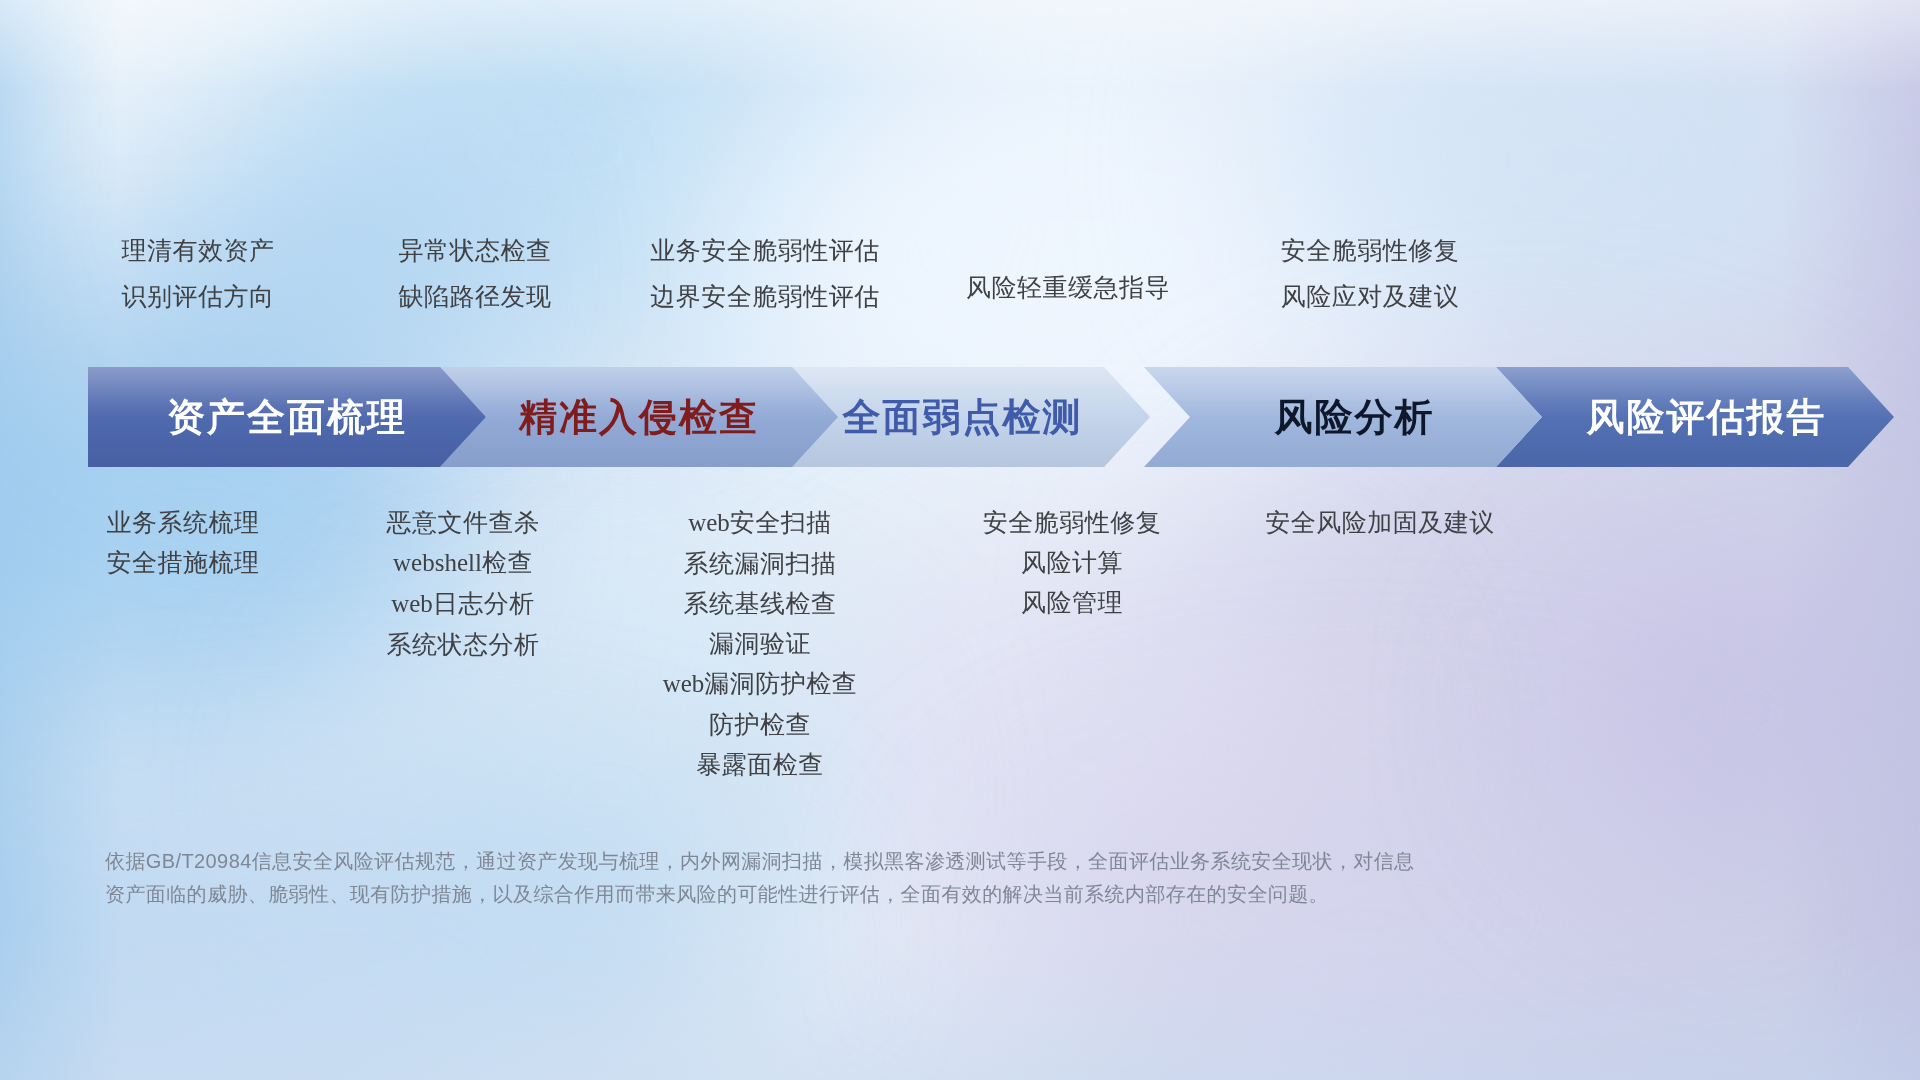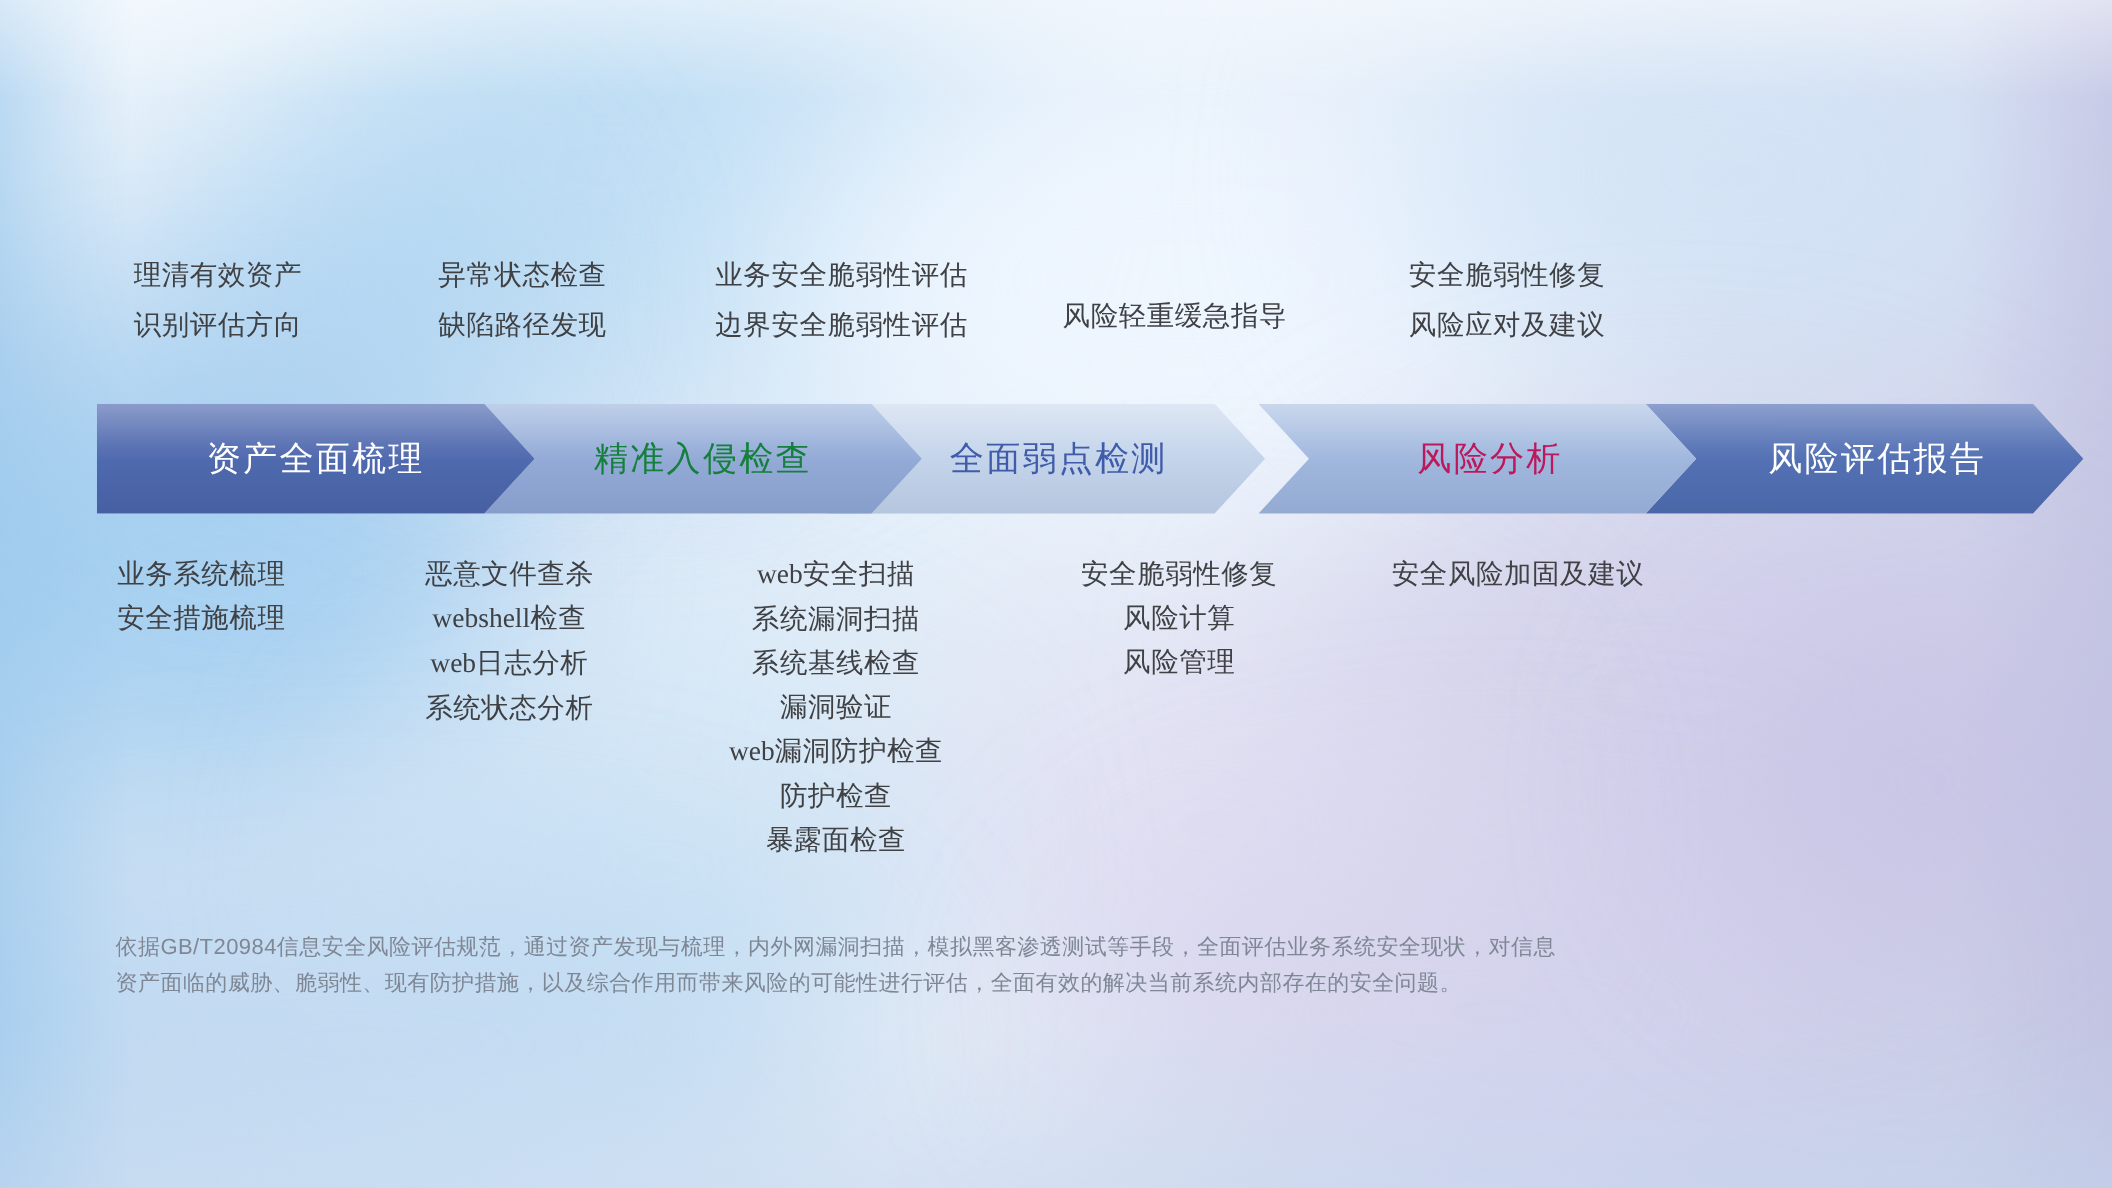--- a/index.html
+++ b/index.html
@@ -42,21 +42,21 @@
   #content{position:absolute;inset:0;}
   .toplabel{
     color:#3f4144;font-size:25px;line-height:46px;letter-spacing:.5px;
     white-space:nowrap;
   }
 
   
   #band{position:absolute;left:88px;top:367px;width:1760px;height:100px;}
   .chev{position:absolute;top:0;height:100px;display:flex;align-items:center;justify-content:center;}
   .chev .lbl{
-    position:relative;z-index:3;font-size:31px;font-weight:normal;letter-spacing:2px;
+    position:relative;z-index:3;font-size:38px;font-weight:bold;letter-spacing:2px;
     white-space:nowrap;
   }
   .chev .shape{position:absolute;inset:0;z-index:1;}
   .chev .sheen{position:absolute;inset:0;z-index:2;pointer-events:none;
     background:linear-gradient(180deg,rgba(255,255,255,.30) 0%,rgba(255,255,255,.06) 38%,rgba(255,255,255,0) 52%,rgba(0,0,0,.045) 100%);}
 
   
   .botcol{position:absolute;text-align:center;}
   .botitem{
     color:#3f4144;font-size:25px;line-height:40px;white-space:nowrap;letter-spacing:.5px;
@@ -119,31 +119,31 @@
 
   <div id="band">
       <div class="chev" style="left: 0px; width: 398px; z-index: 10;">
         <div class="shape" style="background: linear-gradient(rgb(89, 113, 180) 0%, rgb(79, 105, 174) 55%, rgb(74, 100, 170) 100%); clip-path: polygon(0px 0px, 352px 0px, 398px 50%, 352px 100%, 0px 100%); filter: drop-shadow(rgba(90, 110, 150, 0.28) 1px 2px 2px);"></div>
         <div class="sheen" style="clip-path: polygon(0px 0px, 352px 0px, 398px 50%, 352px 100%, 0px 100%);"></div>
         <div class="lbl" style="color: rgb(255, 255, 255); margin-left: 0px;">资产全面梳理</div>
       </div>
       <div class="chev" style="left: 352px; width: 398px; z-index: 9;">
         <div class="shape" style="background: linear-gradient(rgb(164, 187, 224) 0%, rgb(146, 169, 214) 55%, rgb(141, 165, 212) 100%); clip-path: polygon(0px 0px, 352px 0px, 398px 50%, 352px 100%, 0px 100%, 46px 50%); filter: drop-shadow(rgba(90, 110, 150, 0.28) 1px 2px 2px);"></div>
         <div class="sheen" style="clip-path: polygon(0px 0px, 352px 0px, 398px 50%, 352px 100%, 0px 100%, 46px 50%);"></div>
-        <div class="lbl" style="color: #15803d; ">精准入侵检查</div>
+        <div class="lbl" style="color: #7f1d1d; ">精准入侵检查</div>
       </div>
       <div class="chev" style="left: 664px; width: 398px; z-index: 8;">
         <div class="shape" style="background: linear-gradient(rgb(207, 220, 239) 0%, rgb(194, 211, 234) 55%, rgb(189, 207, 232) 100%); clip-path: polygon(0px 0px, 352px 0px, 398px 50%, 352px 100%, 0px 100%, 46px 50%); filter: drop-shadow(rgba(90, 110, 150, 0.28) 1px 2px 2px);"></div>
         <div class="sheen" style="clip-path: polygon(0px 0px, 352px 0px, 398px 50%, 352px 100%, 0px 100%, 46px 50%);"></div>
         <div class="lbl" style="color: rgb(63, 91, 169); margin-left: 23px;">全面弱点检测</div>
       </div>
       <div class="chev" style="left: 1056px; width: 398px; z-index: 7;">
         <div class="shape" style="background: linear-gradient(rgb(178, 198, 229) 0%, rgb(159, 182, 221) 55%, rgb(154, 178, 219) 100%); clip-path: polygon(0px 0px, 352px 0px, 398px 50%, 352px 100%, 0px 100%, 46px 50%); filter: drop-shadow(rgba(90, 110, 150, 0.28) 1px 2px 2px);"></div>
         <div class="sheen" style="clip-path: polygon(0px 0px, 352px 0px, 398px 50%, 352px 100%, 0px 100%, 46px 50%);"></div>
-        <div class="lbl" style="color: #be185d; margin-left: 23px;">风险分析</div>
+        <div class="lbl" style="color: #0f172a; margin-left: 23px;">风险分析</div>
       </div>
       <div class="chev" style="left: 1408px; width: 398px; z-index: 6; align-items: center;">
         <div class="shape" style="background: linear-gradient(rgb(92, 119, 185) 0%, rgb(82, 112, 179) 55%, rgb(77, 107, 175) 100%); clip-path: polygon(0px 0px, 352px 0px, 398px 50%, 352px 100%, 0px 100%, 46px 50%); filter: drop-shadow(rgba(90, 110, 150, 0.28) 1px 2px 2px);"></div>
         <div class="sheen" style="clip-path: polygon(0px 0px, 352px 0px, 398px 50%, 352px 100%, 0px 100%, 46px 50%);"></div>
         <div class="lbl" style="color: rgb(255, 255, 255); margin-left: 23px;">风险评估报告</div>
       </div>
     </div>
 
   <div id="botlists">
       <div class="botcol" style="left: -77px; width: 520px; top: 502px;">

